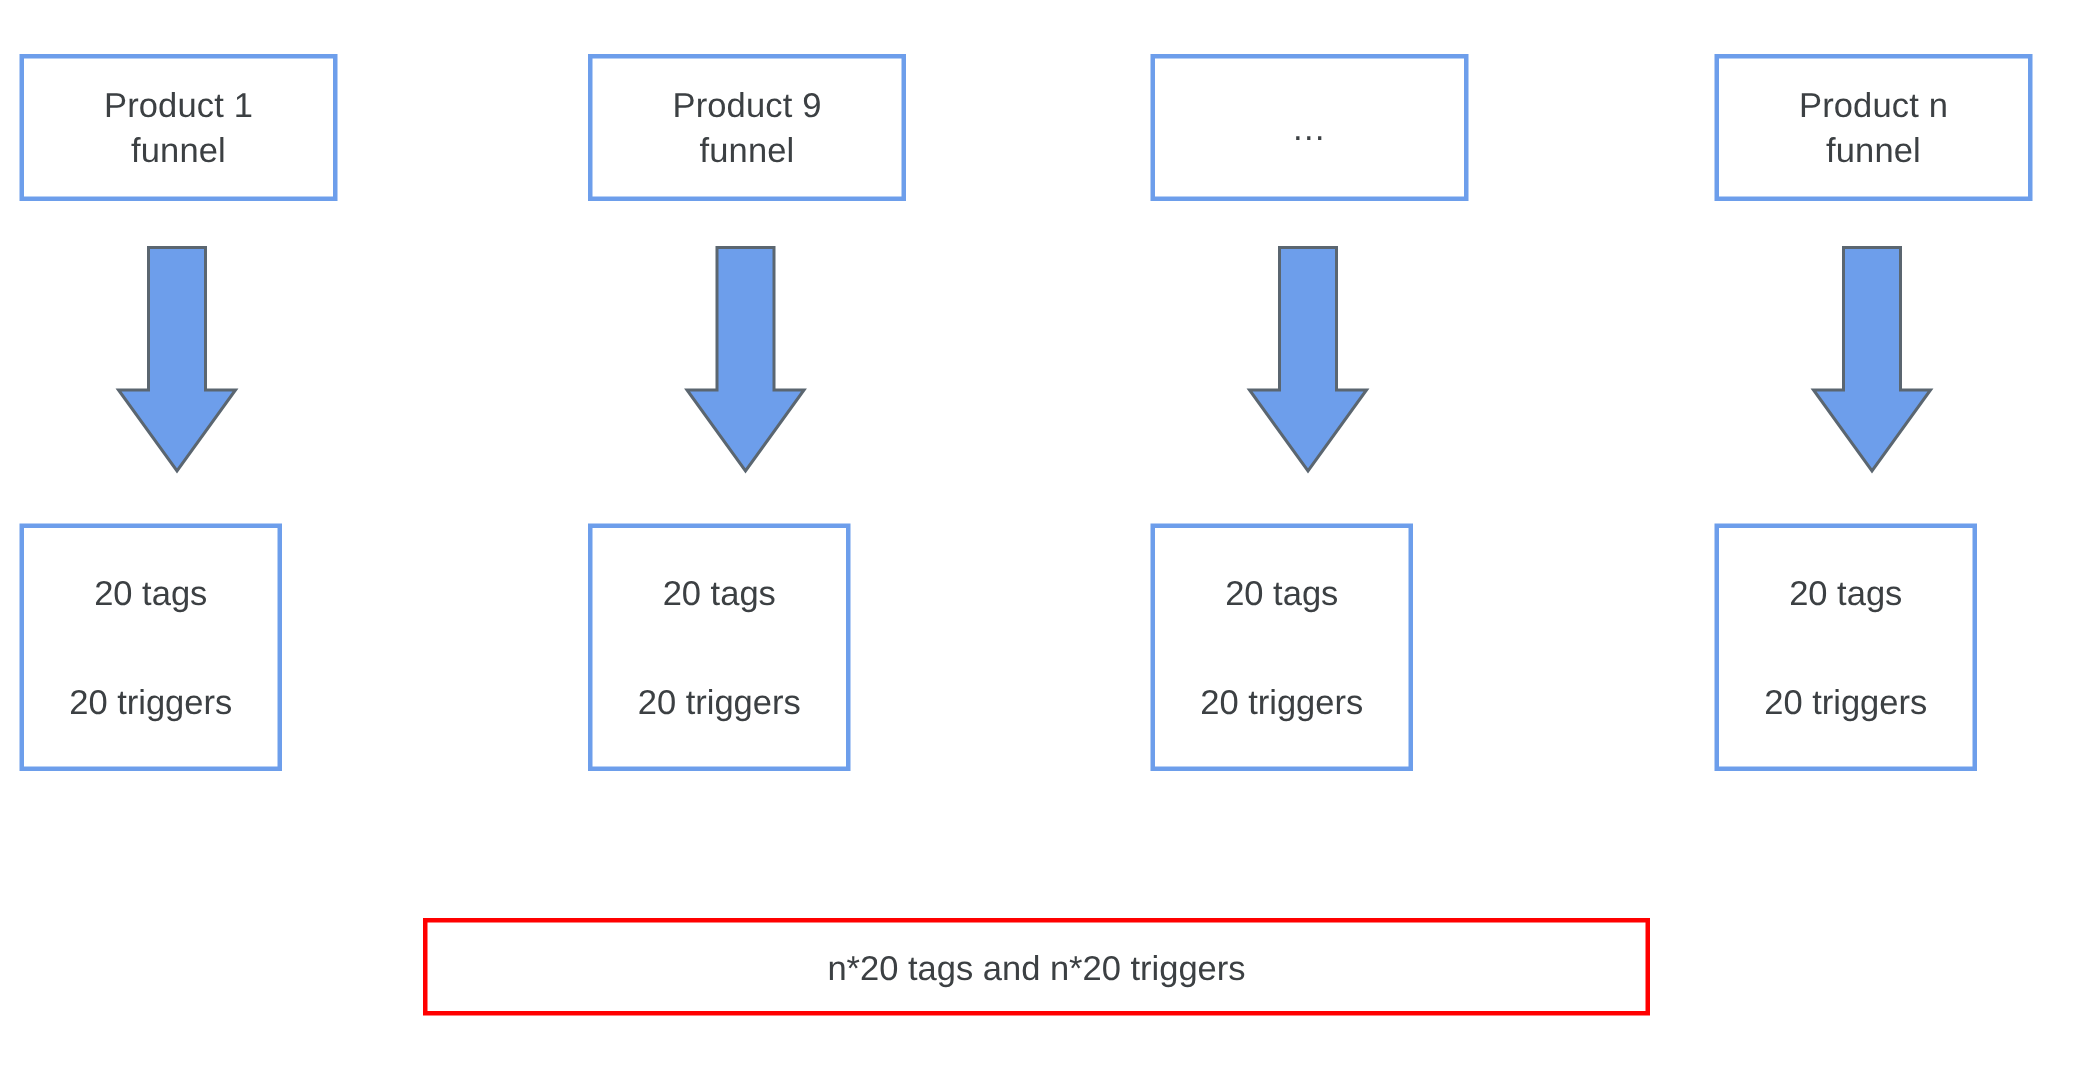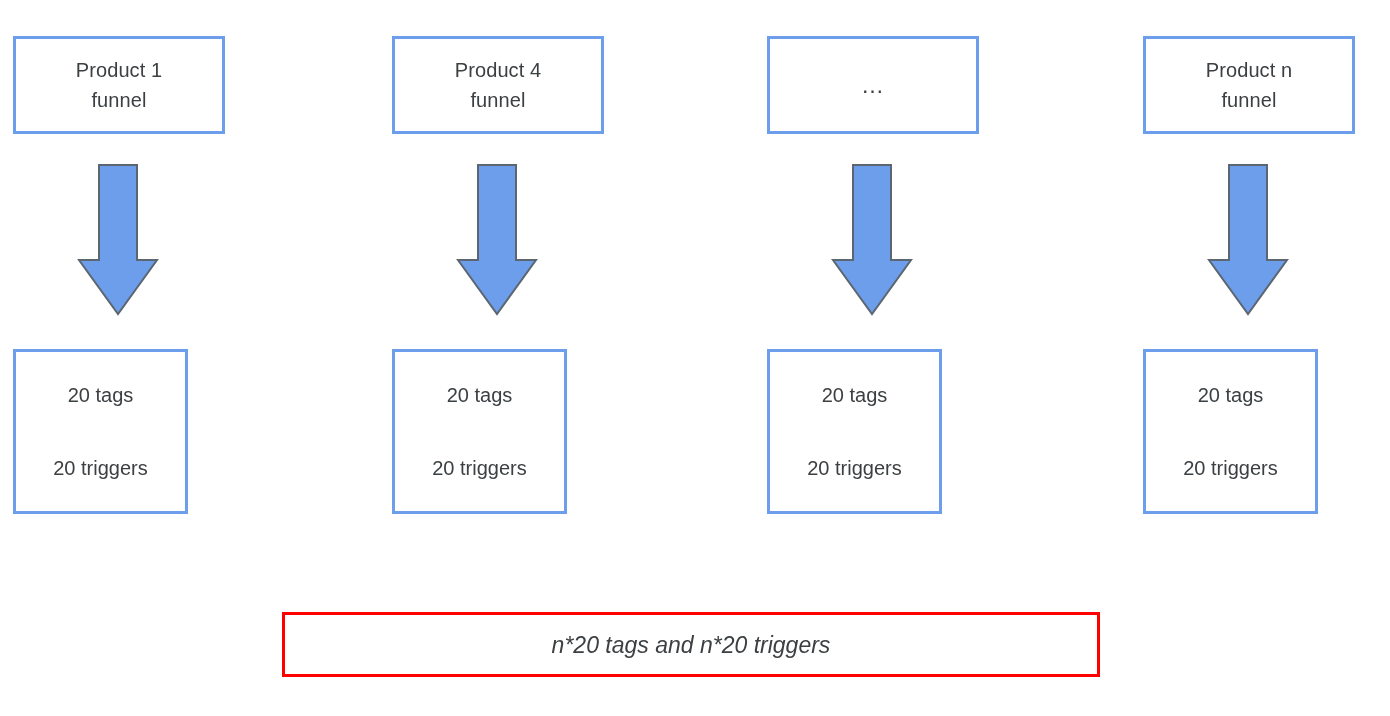--- a/index.html
+++ b/index.html
@@ -46,21 +46,21 @@
     height: 98px;
   }
   .bottom-box {
     width: 175px;
     height: 165px;
   }
 
   .top-box .line,
   .bottom-box .line {
     color: #3c4043;
-    font-size: 20px;
+    font-size: 23px;
     line-height: 30px;
     white-space: nowrap;
   }
 
   .top-box .line {
     letter-spacing: 0.1px;
   }
 
   .ellipsis-line {
     color: #3c4043;
@@ -80,21 +80,20 @@
     width: 818px;
     height: 65px;
     left: 282px;
     top: 612px;
   }
   .box-red .line {
     color: #3c4043;
     font-size: 23px;
     line-height: 30px;
     white-space: nowrap;
-    font-style: italic;
   }
 
   
   .arrow {
     position: absolute;
     width: 80px;
     height: 152px;
   }
   .arrow svg {
     display: block;
@@ -118,21 +117,21 @@
       <polygon points="21,1 59,1 59,96 79,96 40,150 1,96 21,96" fill="#6d9eeb" stroke="#5b6670" stroke-width="2" stroke-linejoin="miter"></polygon>
     </svg>
   </div>
 
   <div class="node box-blue bottom-box" style="left:13px; top:349px;">
     <div class="line first">20 tags</div>
     <div class="line">20 triggers</div>
   </div>
 
   <div class="node box-blue top-box" style="left:392px; top:36px;">
-    <div class="line">Product 4</div>
+    <div class="line">Product 9</div>
     <div class="line">funnel</div>
   </div>
 
   <div class="arrow" style="left:457px; top:164px;">
     <svg viewBox="0 0 80 152" xmlns="http://www.w3.org/2000/svg">
       <polygon points="21,1 59,1 59,96 79,96 40,150 1,96 21,96" fill="#6d9eeb" stroke="#5b6670" stroke-width="2" stroke-linejoin="miter"></polygon>
     </svg>
   </div>
 
   <div class="node box-blue bottom-box" style="left:392px; top:349px;">

